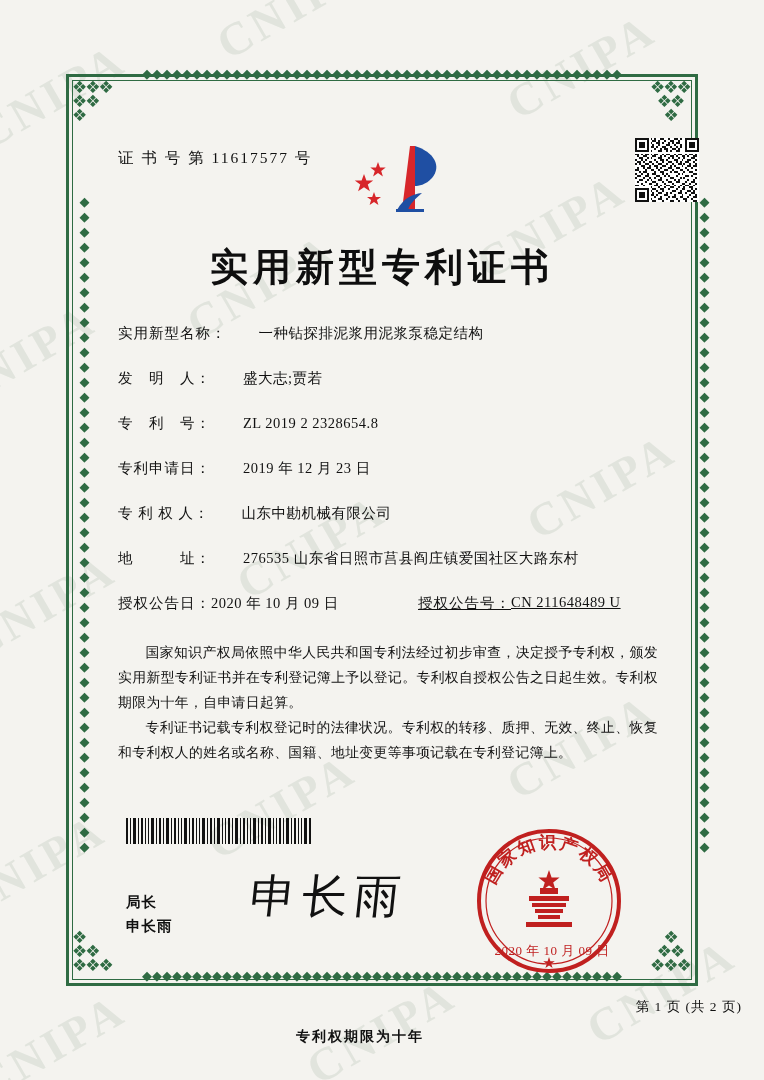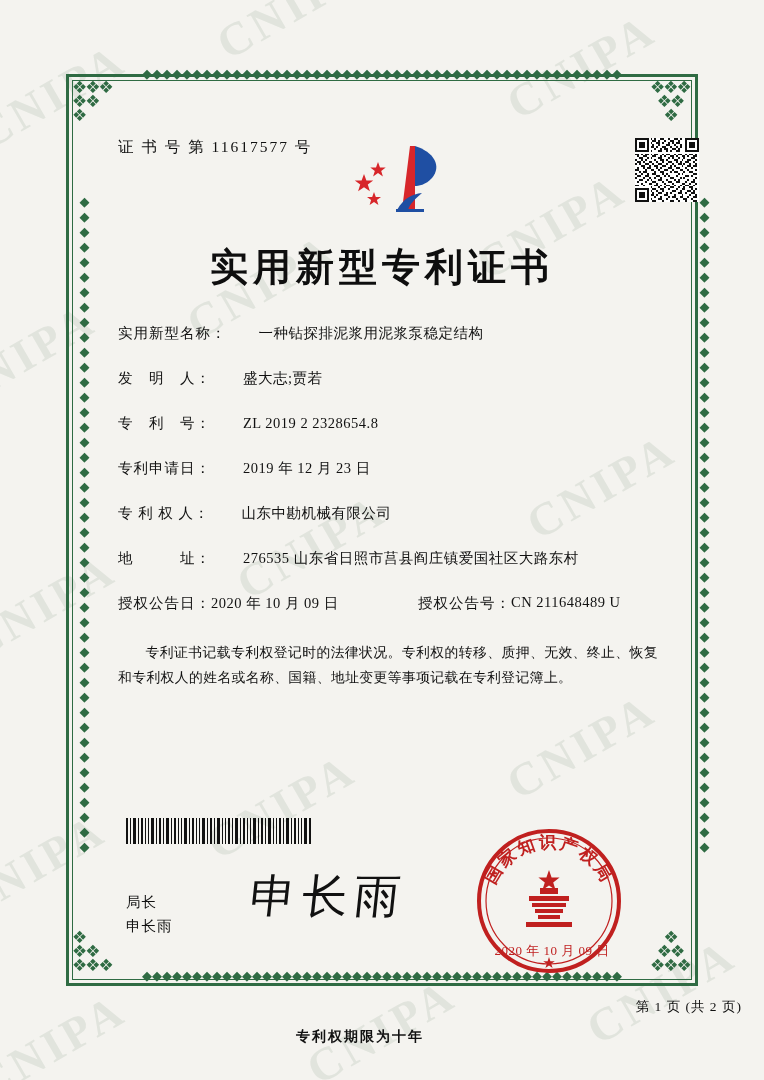--- a/index.html
+++ b/index.html
@@ -93,21 +93,21 @@
   }
   .band-right {
     left: 650px; top: 180px; width: 40px; height: 660px;
     writing-mode: vertical-rl; text-align: center;
   }
 
   
   #cert-number {
     position: absolute;
     left: 96px;
-    top: 123px;
+    top: 134px;
     font-size: 15.5px;
     color: #111;
     letter-spacing: 2px;
   }
 
   #qr {
     position: absolute;
     left: 613px;
     top: 124px;
     width: 64px;
@@ -159,21 +159,21 @@
   .field-value {
     letter-spacing: 0.5px;
     text-align: right;
   }
   .field-row-split {
     display: flex;
     align-items: baseline;
     height: 45px;
   }
   .split-left { width: 300px; display: flex; }
-  .split-right { display: flex; }
+  .split-right { display: flex; text-decoration: underline; }
 
   
   #body-text {
     position: absolute;
     left: 96px;
     top: 626px;
     width: 540px;
     font-size: 13.8px;
     line-height: 25px;
     color: #111;
@@ -193,20 +193,21 @@
 
   
   #sign-label {
     position: absolute;
     left: 104px;
     top: 876px;
     font-size: 14.5px;
     line-height: 24px;
     color: #111;
     letter-spacing: 1px;
+    font-weight: bold;
   }
   #signature {
     position: absolute;
     left: 228px;
     top: 852px;
     font-size: 46px;
     color: #111;
     font-family: "DejaVu Serif", serif;
     letter-spacing: 6px;
     transform: skewX(-6deg);
@@ -621,20 +622,21 @@
         <span class="field-value">2020 年 10 月 09 日</span>
       </div>
       <div class="split-right">
         <span class="field-label">授权公告号：</span>
         <span class="field-value">CN 211648489 U</span>
       </div>
     </div>
   </div>
 
   <div id="body-text">
+    <p>国家知识产权局依照中华人民共和国专利法经过初步审查，决定授予专利权，颁发实用新型专利证书并在专利登记簿上予以登记。专利权自授权公告之日起生效。专利权期限为十年，自申请日起算。</p>
     <p>专利证书记载专利权登记时的法律状况。专利权的转移、质押、无效、终止、恢复和专利权人的姓名或名称、国籍、地址变更等事项记载在专利登记簿上。</p>
   </div>
 
   <div id="barcode">
     <svg width="186" height="26" viewBox="0 0 186 26" shape-rendering="crispEdges">
       <rect width="186" height="26" fill="#ffffff" fill-opacity="0"></rect>
       <g fill="#111111">
         <rect x="0" y="0" width="2" height="26"></rect>
           <rect x="4" y="0" width="1" height="26"></rect>
         <rect x="7" y="0" width="3" height="26"></rect>

